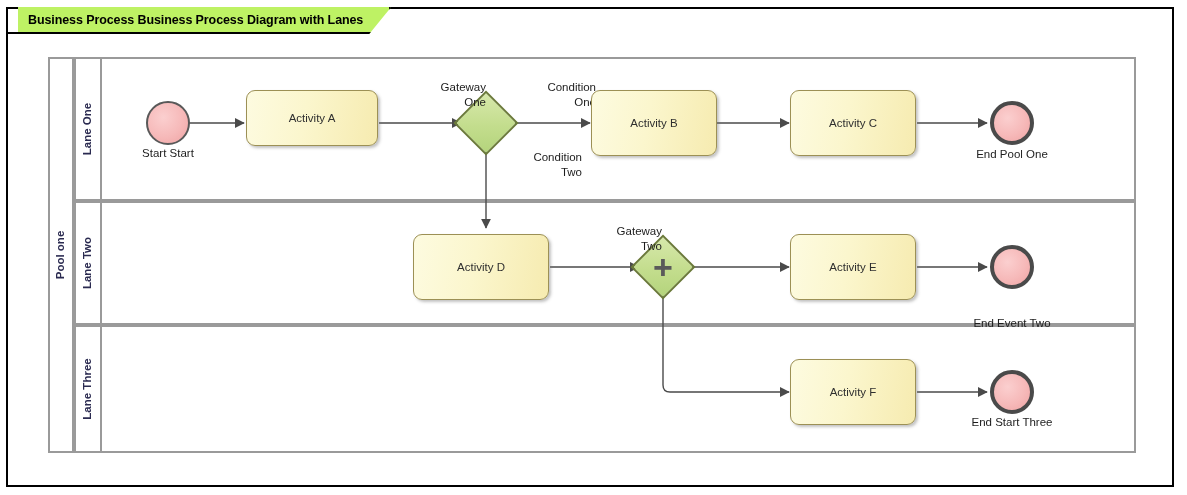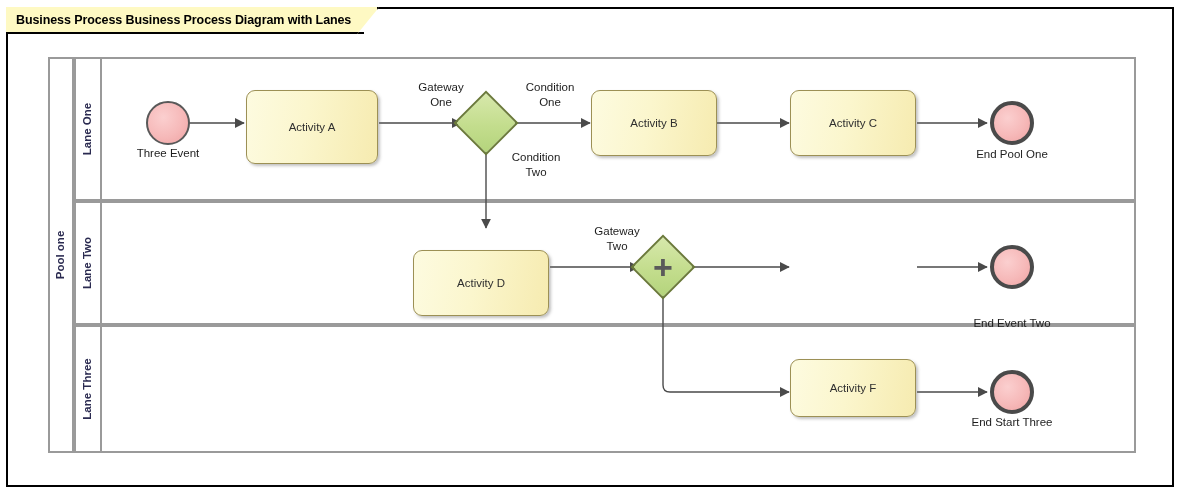--- a/index.html
+++ b/index.html
@@ -21,24 +21,24 @@
     position: absolute;
     left: 6px;
     top: 7px;
     width: 1168px;
     height: 480px;
     border: 2px solid #000000;
     box-sizing: border-box;
   }
   #title-tab {
     position: absolute;
-    left: 6px;
+    left: 18px;
     top: 7px;
     height: 27px;
-    background: #fef9c3;
+    background: #bef264;
     border: 2px solid #000000;
     border-top: none;
     border-left: none;
     box-sizing: border-box;
     padding: 0 26px 0 10px;
     display: flex;
     align-items: center;
     z-index: 4;
     clip-path: polygon(0 0, 100% 0, calc(100% - 22px) 100%, 0 100%);
   }
@@ -161,21 +161,21 @@
     color: #1d1d1d;
     text-align: center;
     white-space: nowrap;
     font-family: "Liberation Sans", sans-serif;
   }
   .flowlabel {
     position: absolute;
     z-index: 3;
     font-size: 11.5px;
     color: #1d1d1d;
-    text-align: center;
+    text-align: right;
     line-height: 15px;
     white-space: nowrap;
     font-family: "Liberation Sans", sans-serif;
   }
 </style>
 </head>
 <body>
 
 <div id="canvas">
 
@@ -231,23 +231,23 @@
 
       <path d="M 917 267 L 987 267" marker-end="url(#ah)"></path>
 
       <path d="M 663 292 L 663 385 Q 663 392 670 392 L 789 392" marker-end="url(#ah)"></path>
 
       <path d="M 917 392 L 987 392" marker-end="url(#ah)"></path>
     </g>
   </svg>
 
   <div class="node event start" style="left:146px; top:101px; width:44px; height:44px;"></div>
-  <div class="caption" style="left:96px; top:147px; width:144px;">Three Event</div>
-
-  <div class="node activity" style="left:246px; top:90px; width:132px; height:74px;">
+  <div class="caption" style="left:96px; top:147px; width:144px;">Start Start</div>
+
+  <div class="node activity" style="left:246px; top:90px; width:132px; height:56px;">
     <span>Activity A</span>
   </div>
 
   <div class="gw-wrap" style="left:463px; top:100px; width:46px; height:46px;">
     <div class="gateway"></div>
   </div>
   <div class="flowlabel" style="left:396px; top:80px; width:90px;">
     <div>Gateway</div>
     <div>One</div>
   </div>
@@ -266,39 +266,42 @@
     <span>Activity B</span>
   </div>
 
   <div class="node activity" style="left:790px; top:90px; width:126px; height:66px;">
     <span>Activity C</span>
   </div>
 
   <div class="node event end" style="left:990px; top:101px; width:44px; height:44px;"></div>
   <div class="caption" style="left:940px; top:148px; width:144px;">End Pool One</div>
 
-  <div class="node activity" style="left:413px; top:234px; width:136px; height:66px;margin-top:16px;">
+  <div class="node activity" style="left:413px; top:234px; width:136px; height:66px;">
     <span>Activity D</span>
   </div>
 
   <div class="gw-wrap" style="left:640px; top:244px; width:46px; height:46px;">
     <div class="gateway"></div>
     <div class="gw-plus">
       <span>+</span>
     </div>
   </div>
   <div class="flowlabel" style="left:572px; top:224px; width:90px;">
     <div>Gateway</div>
     <div>Two</div>
   </div>
 
+  <div class="node activity" style="left:790px; top:234px; width:126px; height:66px;">
+    <span>Activity E</span>
+  </div>
 
   <div class="node event end" style="left:990px; top:245px; width:44px; height:44px;"></div>
   <div class="caption" style="left:940px; top:291px; width:144px;margin-top:26px;">End Event Two</div>
 
-  <div class="node activity" style="left:790px; top:359px; width:126px; height:58px;">
+  <div class="node activity" style="left:790px; top:359px; width:126px; height:66px;">
     <span>Activity F</span>
   </div>
 
   <div class="node event end" style="left:990px; top:370px; width:44px; height:44px;"></div>
   <div class="caption" style="left:936px; top:416px; width:152px;">End Start Three</div>
 
 </div>
 
 </body></html>

